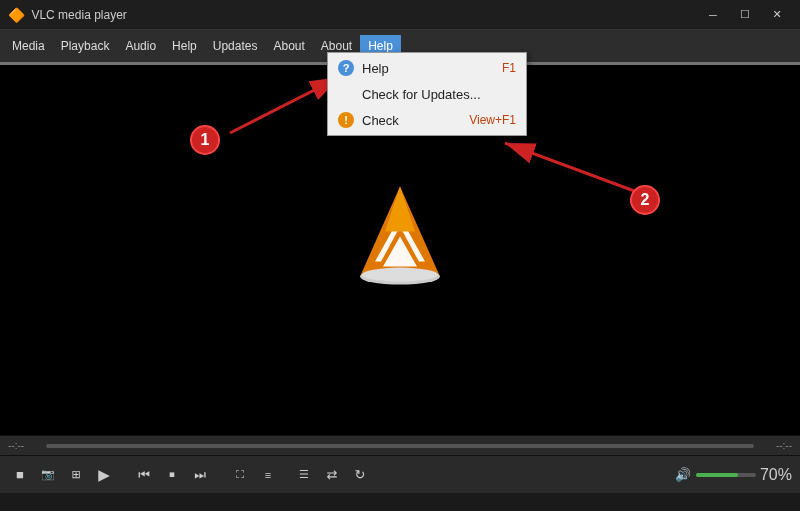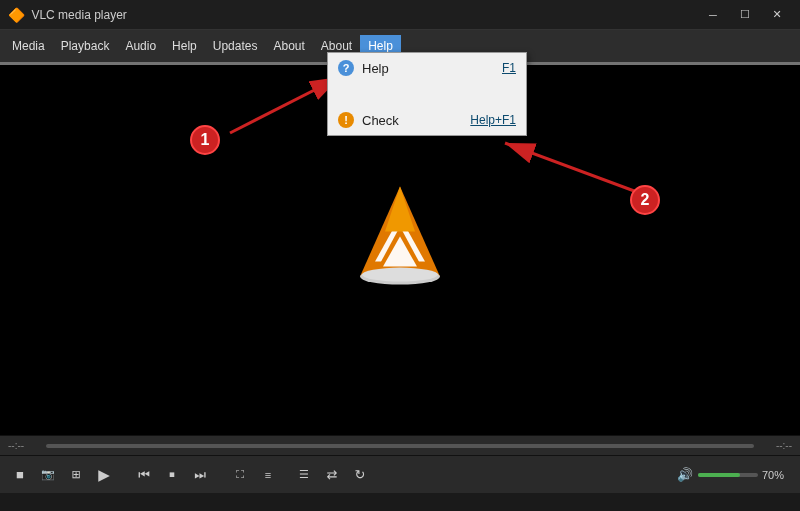--- a/index.html
+++ b/index.html
@@ -88,23 +88,22 @@
     }
     .dropdown-icon {
       width: 16px;
       height: 16px;
       display: flex;
       align-items: center;
       justify-content: center;
       font-size: 13px;
     }
     .shortcut {
-      color: #0c4a6e;
+      color: #c2410c;
       font-size: 12px;
-      text-decoration: underline;
     }
 
     
     .video-area {
       background: #000;
       position: relative;
       height: 370px;
       overflow: hidden;
     }
 
@@ -216,21 +215,21 @@
       position: relative;
     }
     .volume-fill {
       width: 70%;
       height: 100%;
       background: #4caf50;
       border-radius: 2px;
     }
     .volume-pct {
       color: #ccc;
-      font-size: 11px;
+      font-size: 16px;
       min-width: 30px;
     }
   </style>
 </head>
 <body>
 
 <div class="title-bar">
   <div class="title-bar-left">
     <span style="font-size:14px;">🔶</span>
     <span>VLC media player</span>
@@ -257,29 +256,30 @@
   <div class="dropdown-item">
     <div class="dropdown-item-left">
       <div class="dropdown-icon" style="width:16px;height:16px;border-radius:50%;background:#4a90d9;color:white;font-size:11px;font-weight:bold;display:flex;align-items:center;justify-content:center;">?</div>
       <span>Help</span>
     </div>
     <span class="shortcut">F1</span>
   </div>
   <div class="dropdown-item">
     <div class="dropdown-item-left">
       <div class="dropdown-icon"></div>
+      <span>Check for Updates...</span>
     </div>
     <span class="shortcut"></span>
   </div>
   <div class="dropdown-item">
     <div class="dropdown-item-left">
       <div class="dropdown-icon" style="width:16px;height:16px;border-radius:50%;background:#e88a00;color:white;font-size:11px;font-weight:bold;display:flex;align-items:center;justify-content:center;">!</div>
       <span>Check</span>
     </div>
-    <span class="shortcut">Help+F1</span>
+    <span class="shortcut">View+F1</span>
   </div>
 </div>
 
 <div class="video-area">
 
   <div class="cone-container">
     <svg class="cone-svg" viewBox="0 0 90 110" xmlns="http://www.w3.org/2000/svg">
 
       <polygon points="45,5 5,95 85,95" fill="#e07800"></polygon>
 

